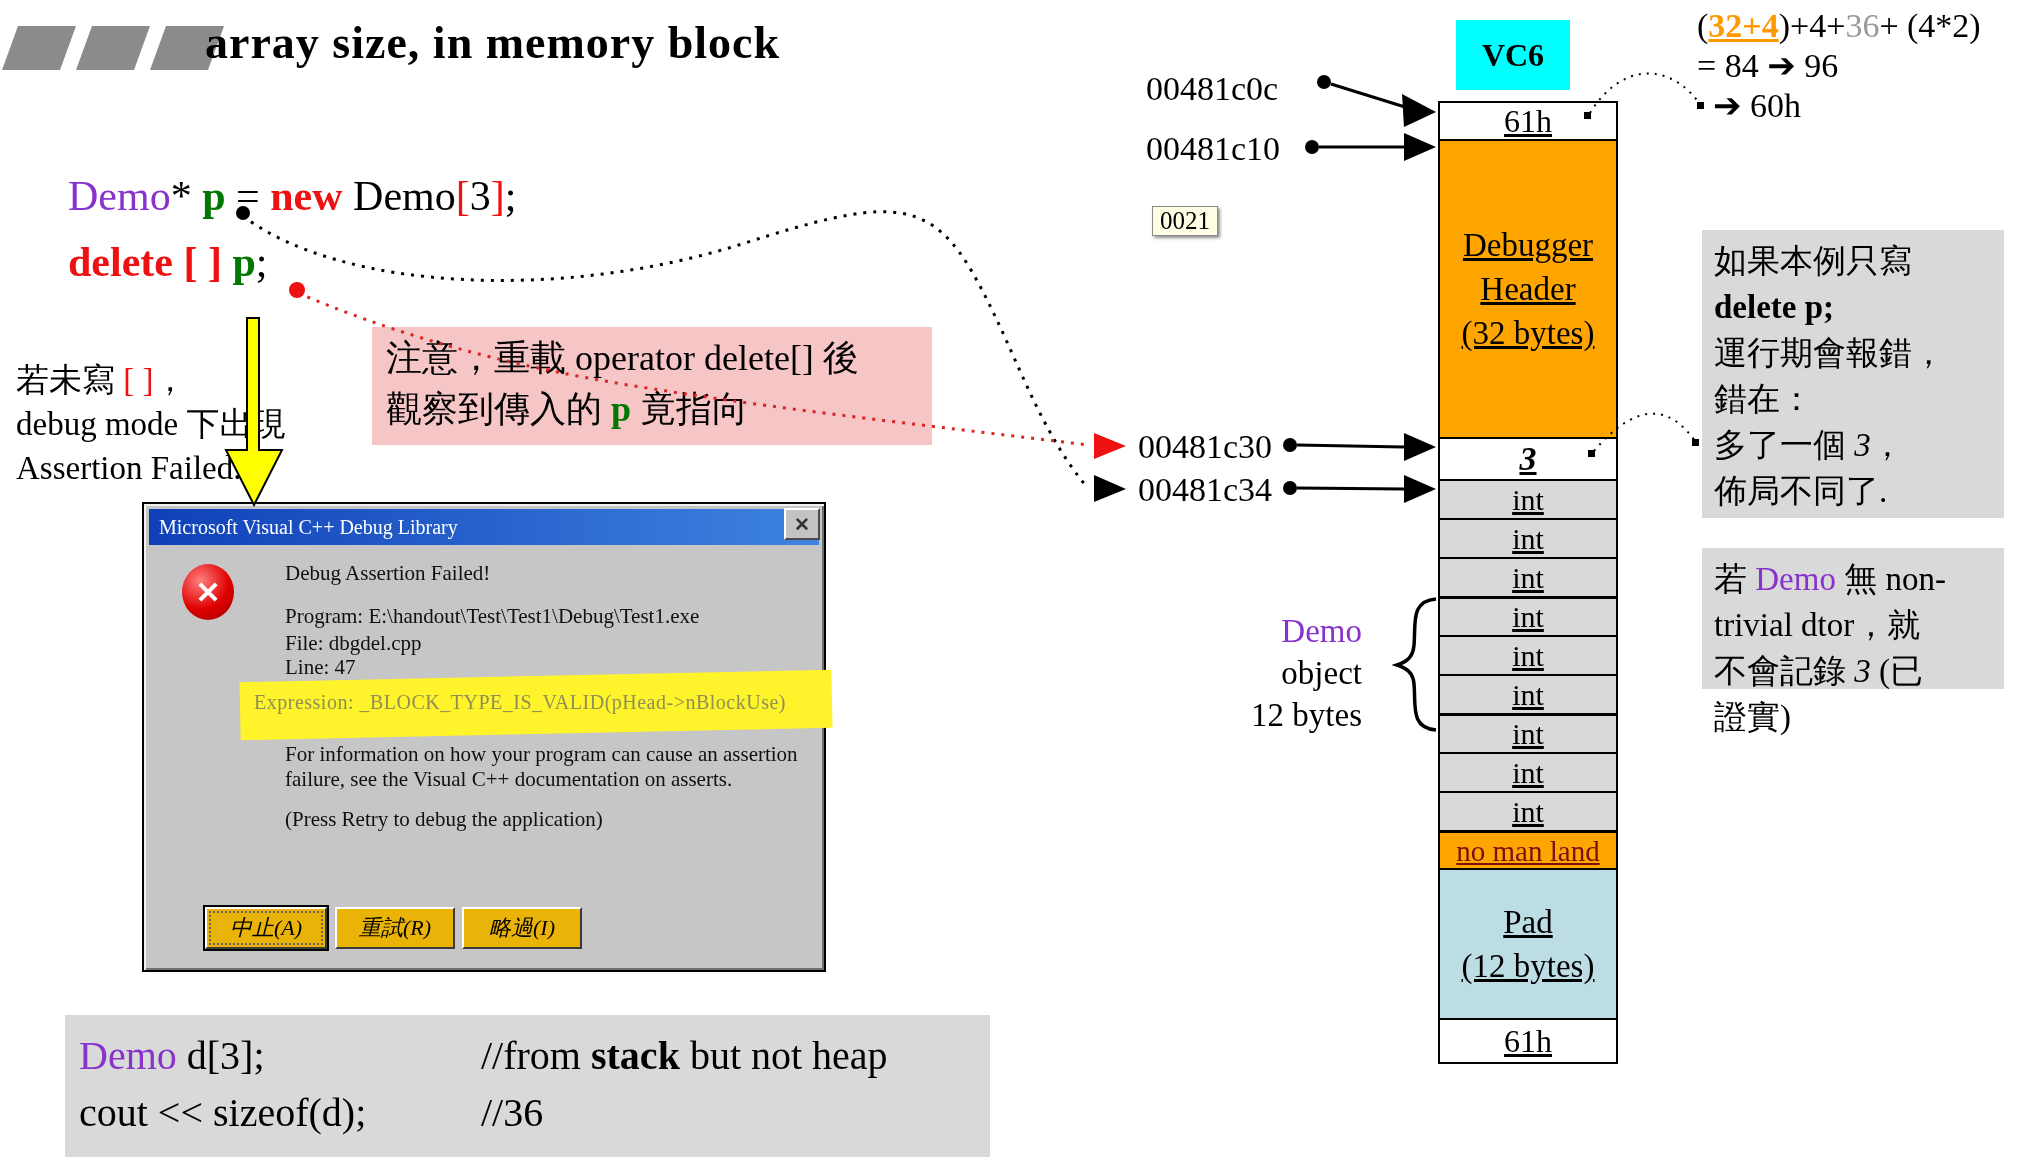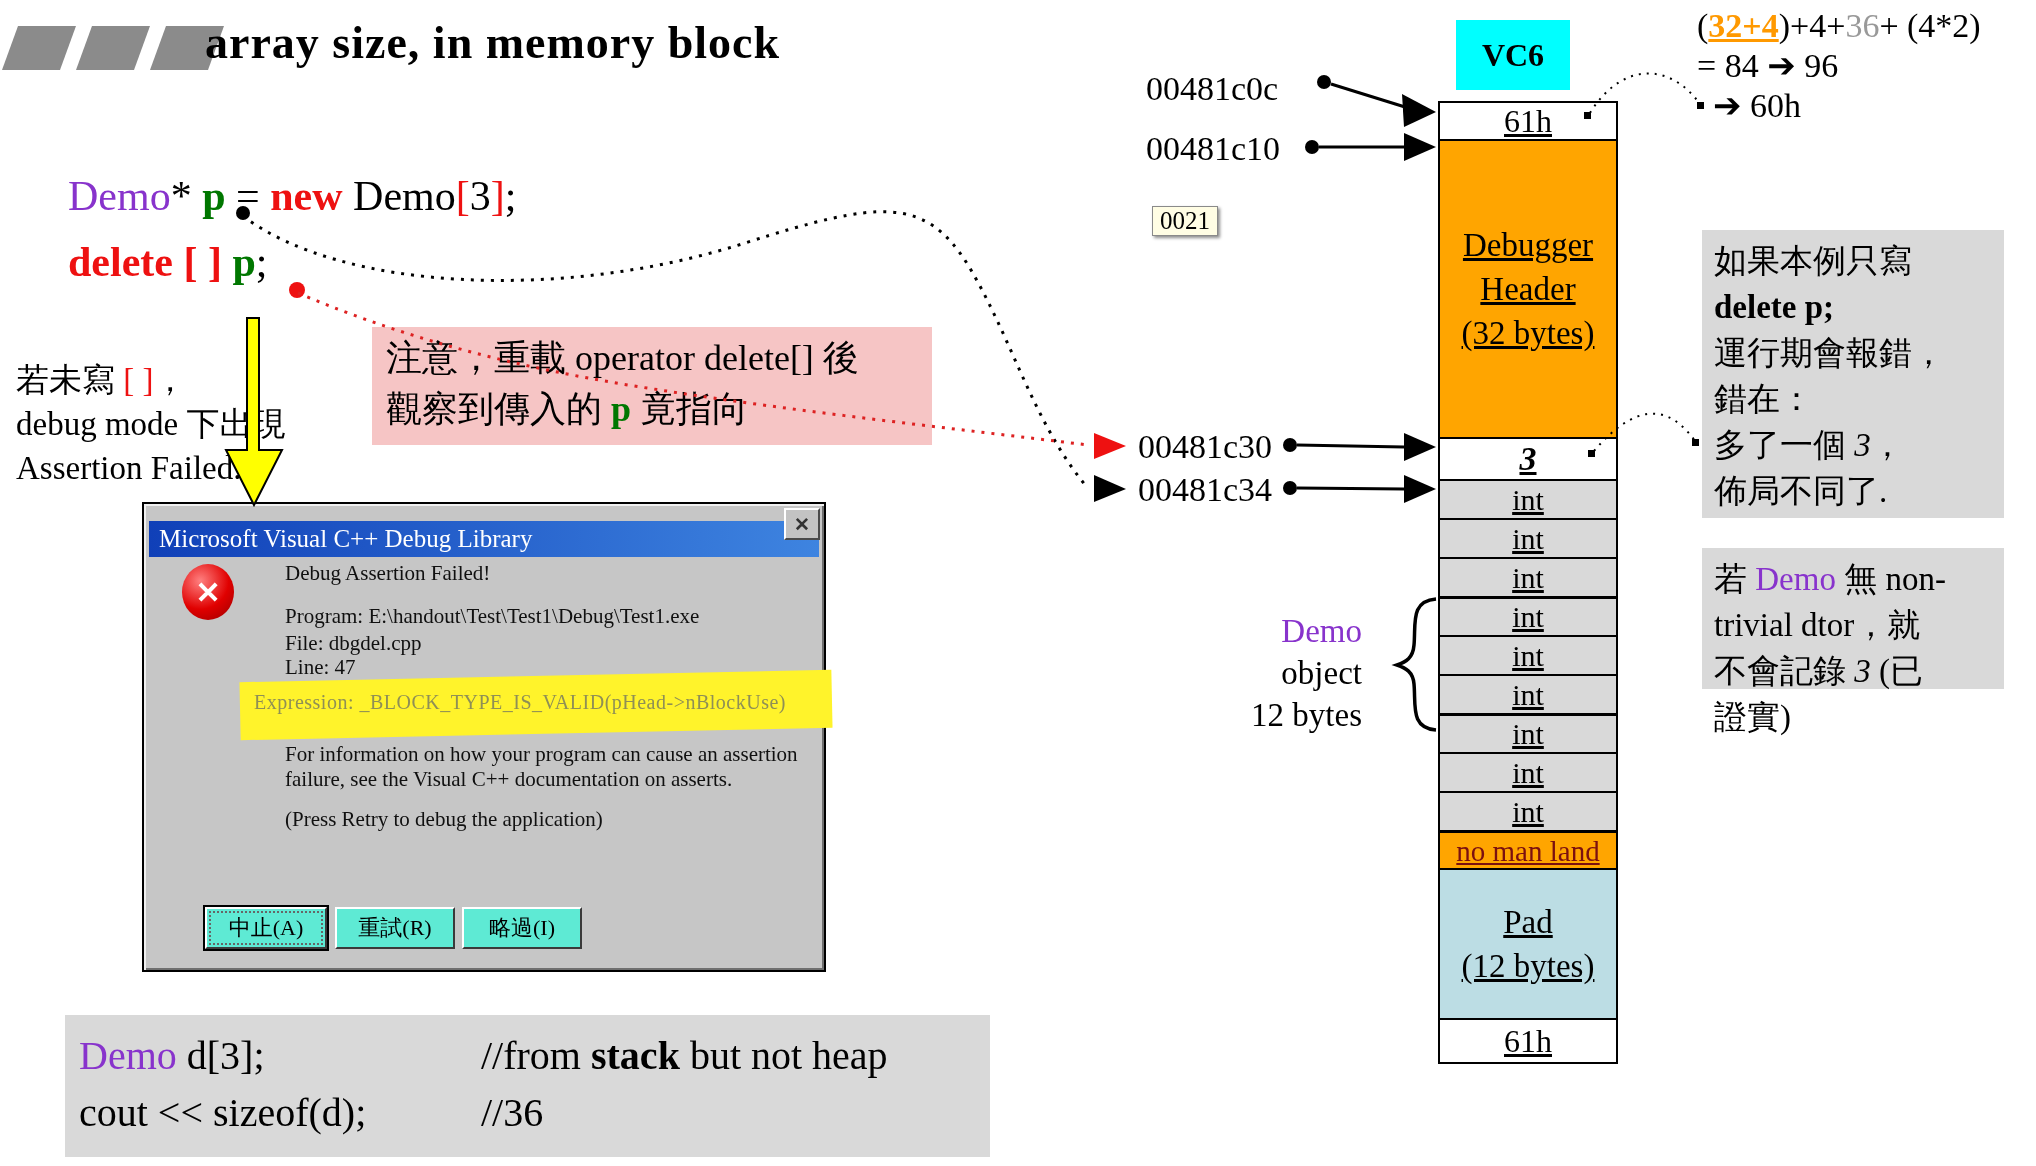--- a/index.html
+++ b/index.html
@@ -44,33 +44,33 @@
        justify-content:center;font-size:32px;font-weight:bold;}
   .addr{font-size:34px;}
   .tooltip{left:1152px;top:158px;background:#fffde4;border:1px solid #8a8a8a;box-shadow:2px 2px 3px rgba(0,0,0,.45);
            font-size:25px;padding:0 7px;z-index:5;margin-top:48px;}
   .demolabel{left:1232px;top:610px;width:130px;text-align:right;font-size:33px;line-height:42px;}
   .formula{left:1697px;top:6px;font-size:34px;line-height:40px;}
   
   .dialog{left:142px;top:502px;width:680px;height:466px;background:#c6c6c6;border:2px solid #000;
           box-shadow:inset 2px 2px 0 #f0f0f0, inset -2px -2px 0 #6f6f6f;font-size:21px;z-index:3;}
   .titlebar{position:absolute;left:5px;top:5px;right:5px;height:36px;
-            background:linear-gradient(90deg,#1040b8,#3e84e0);color:#fff;font-size:25px;
-            display:flex;align-items:center;padding-left:10px;box-sizing:border-box;margin-top:12px;}
+            background:linear-gradient(90deg,#1040b8,#3e84e0);color:#fff;font-size:20px;
+            display:flex;align-items:center;padding-left:10px;box-sizing:border-box;}
   .closebtn{position:absolute;right:4px;top:4px;width:32px;height:28px;background:#c3c3c3;color:#333;
             border-top:2px solid #fff;border-left:2px solid #fff;border-right:2px solid #4a4a4a;border-bottom:2px solid #4a4a4a;
             display:flex;align-items:center;justify-content:center;font-size:19px;font-weight:bold;}
   .erricon{position:absolute;left:38px;top:60px;width:52px;height:56px;border-radius:50%;
            background:radial-gradient(circle at 35% 30%,#ff8080,#e00000 55%,#990000);
            display:flex;align-items:center;justify-content:center;color:#fff;font-size:30px;font-weight:bold;}
   .dtext{position:absolute;left:141px;color:#101010;}
   .hl{position:absolute;left:96px;top:172px;width:592px;height:58px;background:#fff32b;transform:rotate(-1.2deg);}
   .expr{position:absolute;left:110px;top:187px;color:#8f8f55;font-size:20px;letter-spacing:.5px;}
-  .dbtn{position:absolute;top:403px;height:42px;background:#5eead4;font-family:inherit;font-size:22px;
-        border-top:2px solid #fff;border-left:2px solid #fff;border-right:2px solid #3a3a3a;border-bottom:2px solid #3a3a3a;}
+  .dbtn{position:absolute;top:403px;height:42px;background:#eab308;font-family:inherit;font-size:22px;
+        border-top:2px solid #fff;border-left:2px solid #fff;border-right:2px solid #3a3a3a;border-bottom:2px solid #3a3a3a;font-style:italic;}
   .dbtn-default{box-shadow:0 0 0 2px #000;outline:2px dotted #666;outline-offset:-6px;}
   
   .bottombox{left:65px;top:1015px;width:925px;height:142px;background:#d9d9d9;font-size:40px;line-height:57px;
              padding:12px 0 4px 14px;box-sizing:border-box;}
   .codecol{display:inline-block;width:402px;}
   svg.overlay{position:absolute;left:0;top:0;z-index:4;pointer-events:none;}
 </style>
 </head>
 <body>
 

